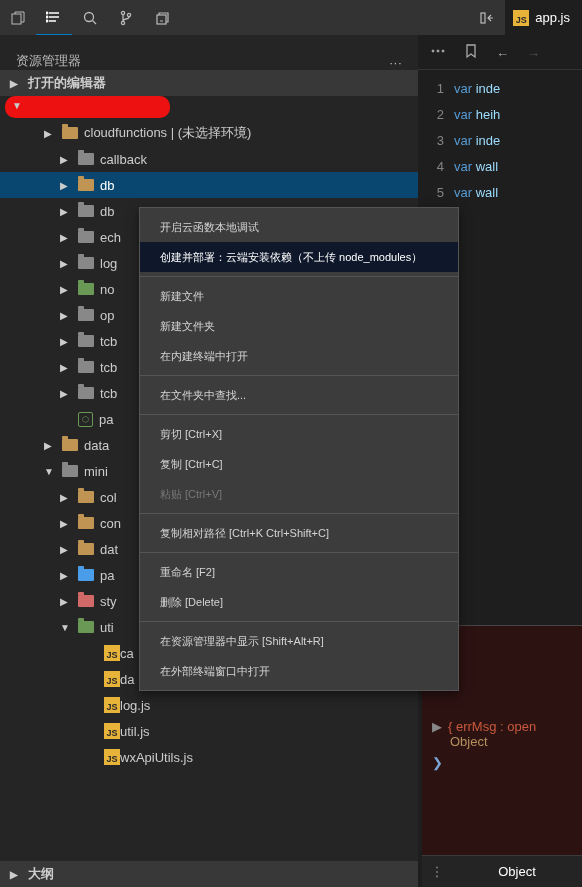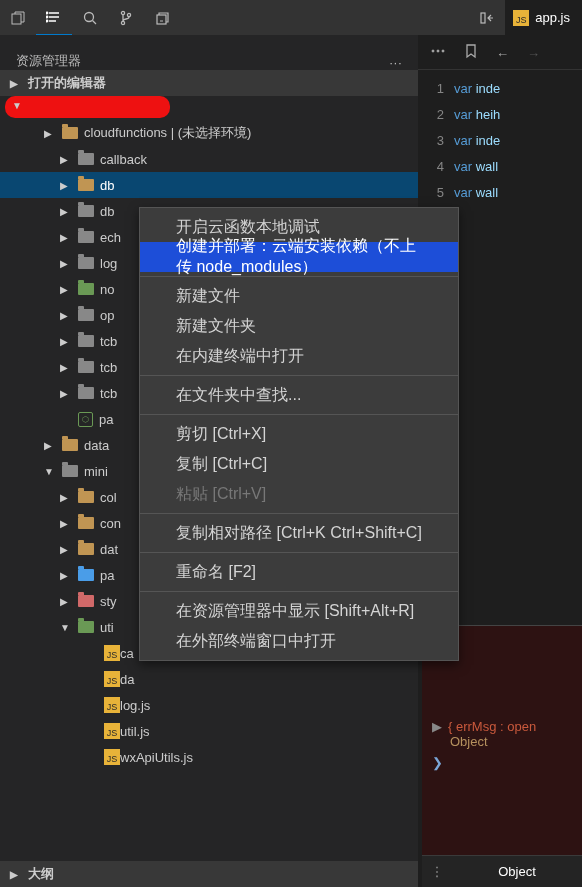--- a/index.html
+++ b/index.html
@@ -3,21 +3,21 @@
 <meta charset="utf-8">
 <style>
 *{box-sizing:border-box;margin:0;padding:0;font-family:"Segoe UI","Microsoft YaHei",sans-serif;font-size:13px;user-select:none}
 body{background:#1e1e1e;color:#ccc;width:582px;height:887px;overflow:hidden;position:relative}
 .top{height:35px;background:#333;display:flex;align-items:center}
 .top .l{display:flex;align-items:center}
 .top .ic{width:36px;height:35px;display:flex;align-items:center;justify-content:center;color:#bbb;cursor:pointer}
 .top .ic.cur{border-bottom:1px solid #007acc;color:#fff}
 .top .sp{flex:1}
 .tab{display:flex;gap:6px;align-items:center;padding:0 12px 0 8px;height:35px;background:#1e1e1e}
-.jsico{width:16px;height:16px;background:#e8b339;color:#292929;font-size:9px;font-weight:400;display:flex;align-items:flex-end;justify-content:center;padding-bottom:1px}
+.jsico{width:16px;height:16px;background:#e8b339;color:#292929;font-size:9px;font-weight:700;display:flex;align-items:flex-end;justify-content:center;padding-bottom:1px}
 .tab span{color:#fff}
 .body{display:flex;height:852px}
 .side{width:418px;background:#252526;display:flex;flex-direction:column}
 .hdr{height:35px;display:flex;align-items:flex-end;padding:0 16px;color:#bbb;font-size:12px}
 .hdr .sp{flex:1}
 .sec{height:26px;display:flex;align-items:center;padding-left:10px;color:#ccc;font-weight:700;font-size:12px;cursor:pointer}
 .sec.dk{background:#383838}
 .chv{width:12px;display:inline-block;font-size:10px;margin-right:6px;color:#ccc}
 .red{position:relative;height:24px}
 .red:before{content:"";position:absolute;left:5px;top:0;width:165px;height:22px;background:#e11;border-radius:10px}
@@ -40,22 +40,22 @@
 .vn{color:#9cdcfe}
 .panel{position:absolute;right:0;bottom:32px;width:160px;height:230px;background:#2d1212;border-top:1px solid #444;padding:8px 10px;color:#ccc;font-family:Consolas,monospace;font-size:12px}
 .panel .ln{display:flex;gap:6px}
 .err{color:#c9593c}
 .obj{color:#b5915e;margin-left:18px}
 .ar{color:#7aa5d6;margin-top:6px}
 .btm{position:absolute;right:0;bottom:0;width:160px;height:32px;background:#242424;border-top:1px solid #3a3a3a;display:flex;align-items:center;color:#ccc;font-size:12px}
 .btm .dots{width:30px;display:flex;justify-content:center;color:#999}
 .btm .ctab{flex:1;text-align:center;color:#fff}
 .menu{position:absolute;left:139px;top:207px;width:320px;background:#3c3c3c;border:1px solid #555;box-shadow:0 4px 10px rgba(0,0,0,.5);padding:4px 0;z-index:10}
-.mi{height:30px;display:flex;align-items:center;padding:0 36px;color:#d4d4d4;font-size:16px;cursor:pointer}
-.mi.hl{background:#1d4ed8;color:#fff}
+.mi{height:30px;display:flex;align-items:center;padding:0 20px;color:#d4d4d4;font-size:11px;cursor:pointer}
+.mi.hl{background:#0f172a;color:#fff}
 .mi.dis{color:#777}
 .sep{height:1px;background:#555;margin:4px 0}
 </style>
 </head>
 <body>
 
 <div class="top">
  <div class="l">
   <div class="ic">
         <svg width="16" height="16" viewBox="0 0 16 16" fill="none" stroke="currentColor" stroke-width="1">
@@ -320,20 +320,21 @@
     <div class="sep"></div>
     <div class="mi">在文件夹中查找...</div>
     <div class="sep"></div>
     <div class="mi">剪切  [Ctrl+X]</div>
     <div class="mi">复制  [Ctrl+C]</div>
     <div class="mi dis">粘贴  [Ctrl+V]</div>
     <div class="sep"></div>
     <div class="mi">复制相对路径  [Ctrl+K Ctrl+Shift+C]</div>
     <div class="sep"></div>
     <div class="mi">重命名  [F2]</div>
+    <div class="mi">删除  [Delete]</div>
     <div class="sep"></div>
     <div class="mi">在资源管理器中显示  [Shift+Alt+R]</div>
     <div class="mi">在外部终端窗口中打开</div>
   </div>
 
 <div class="panel">
  <div style="color:#fff;font-weight:600;margin-bottom:70px">Co</div>
  <div class="ln">
       <span style="color:#888">▶</span>
       <span class="err">{ <span>errMsg : open</span></span>

